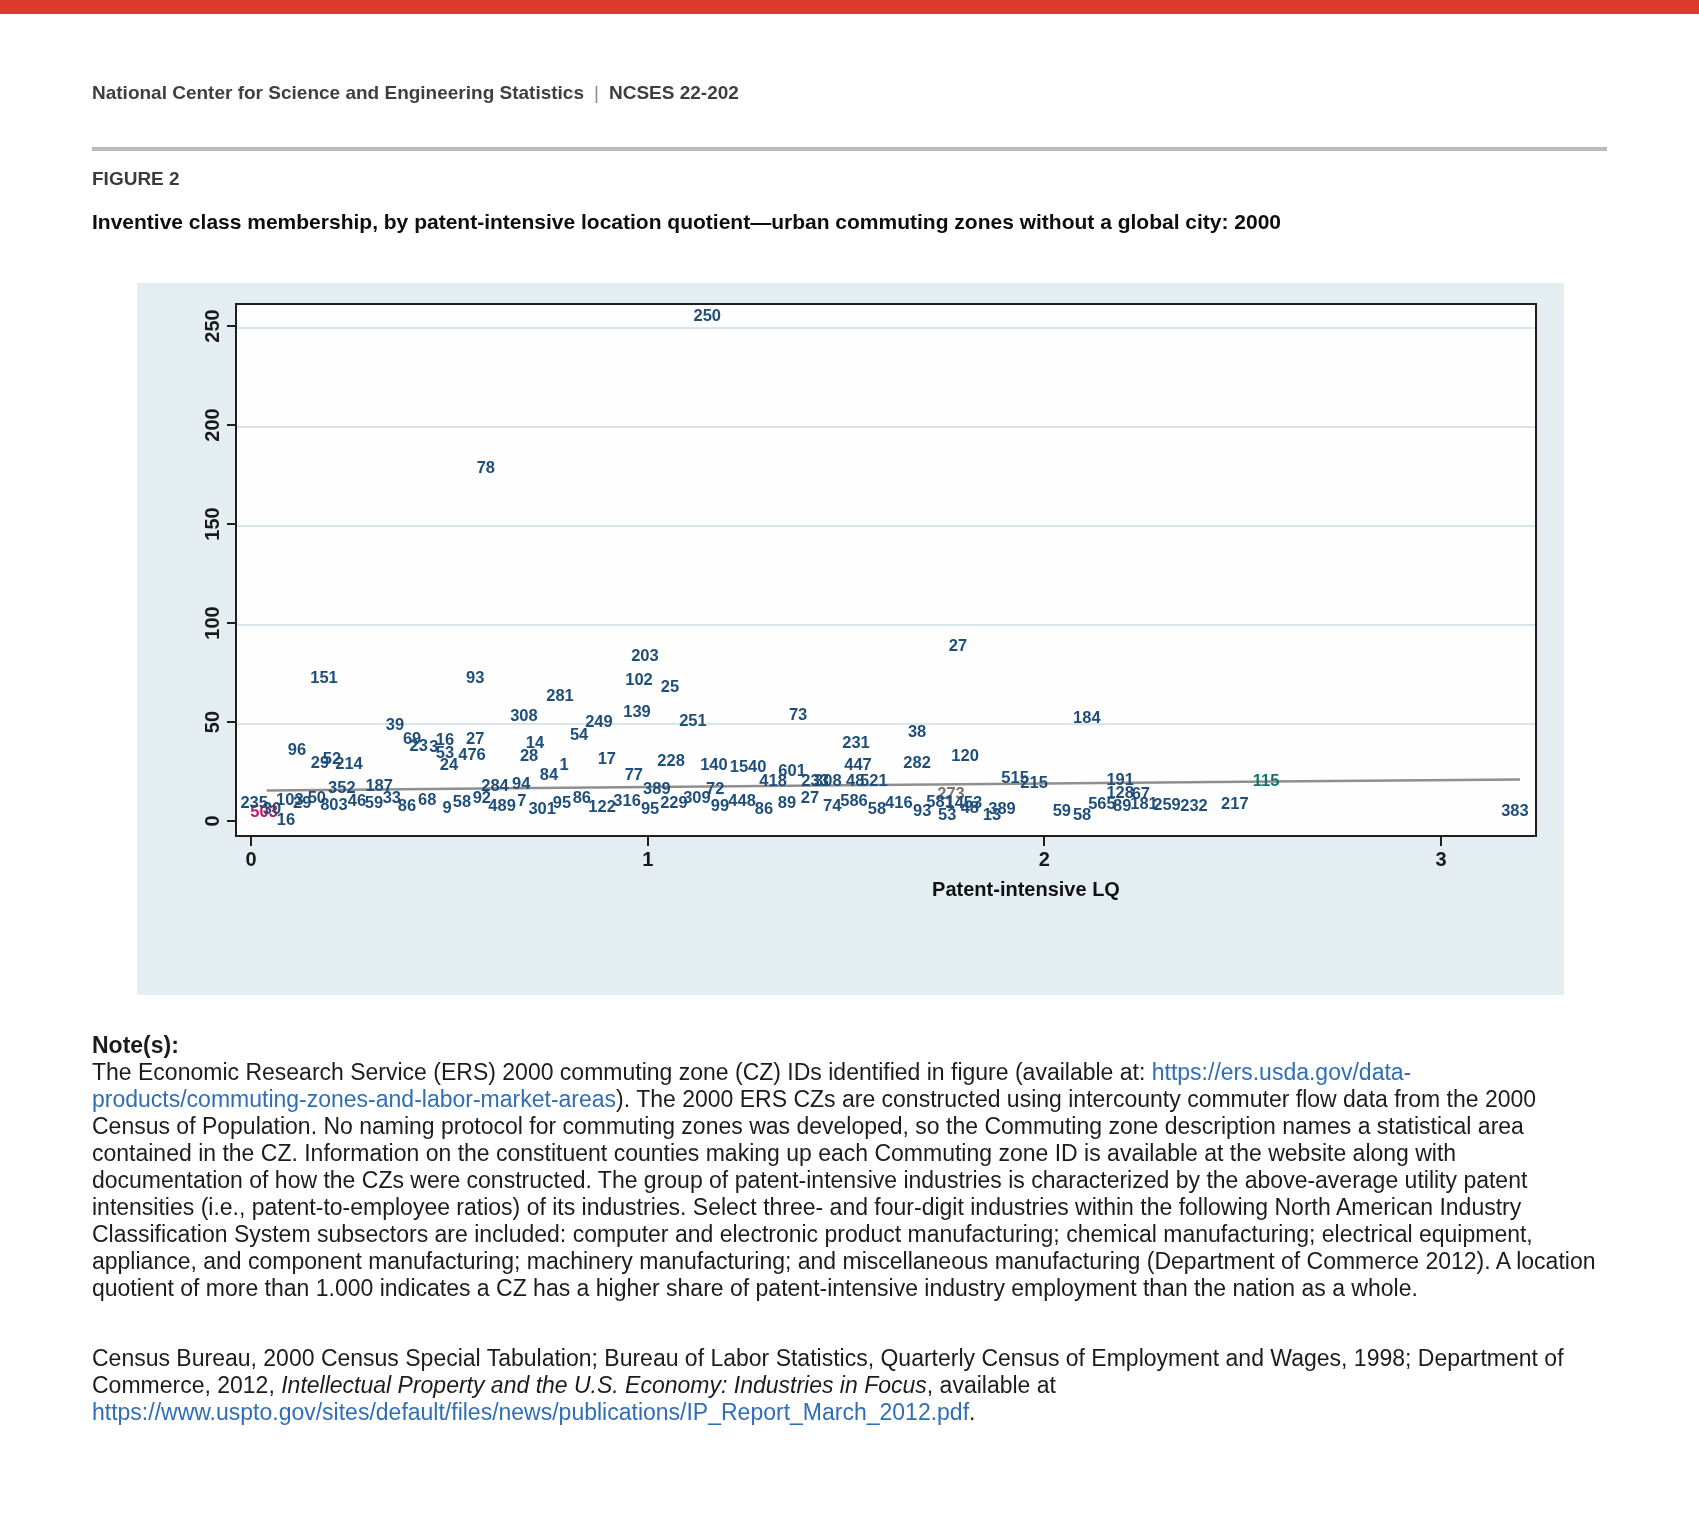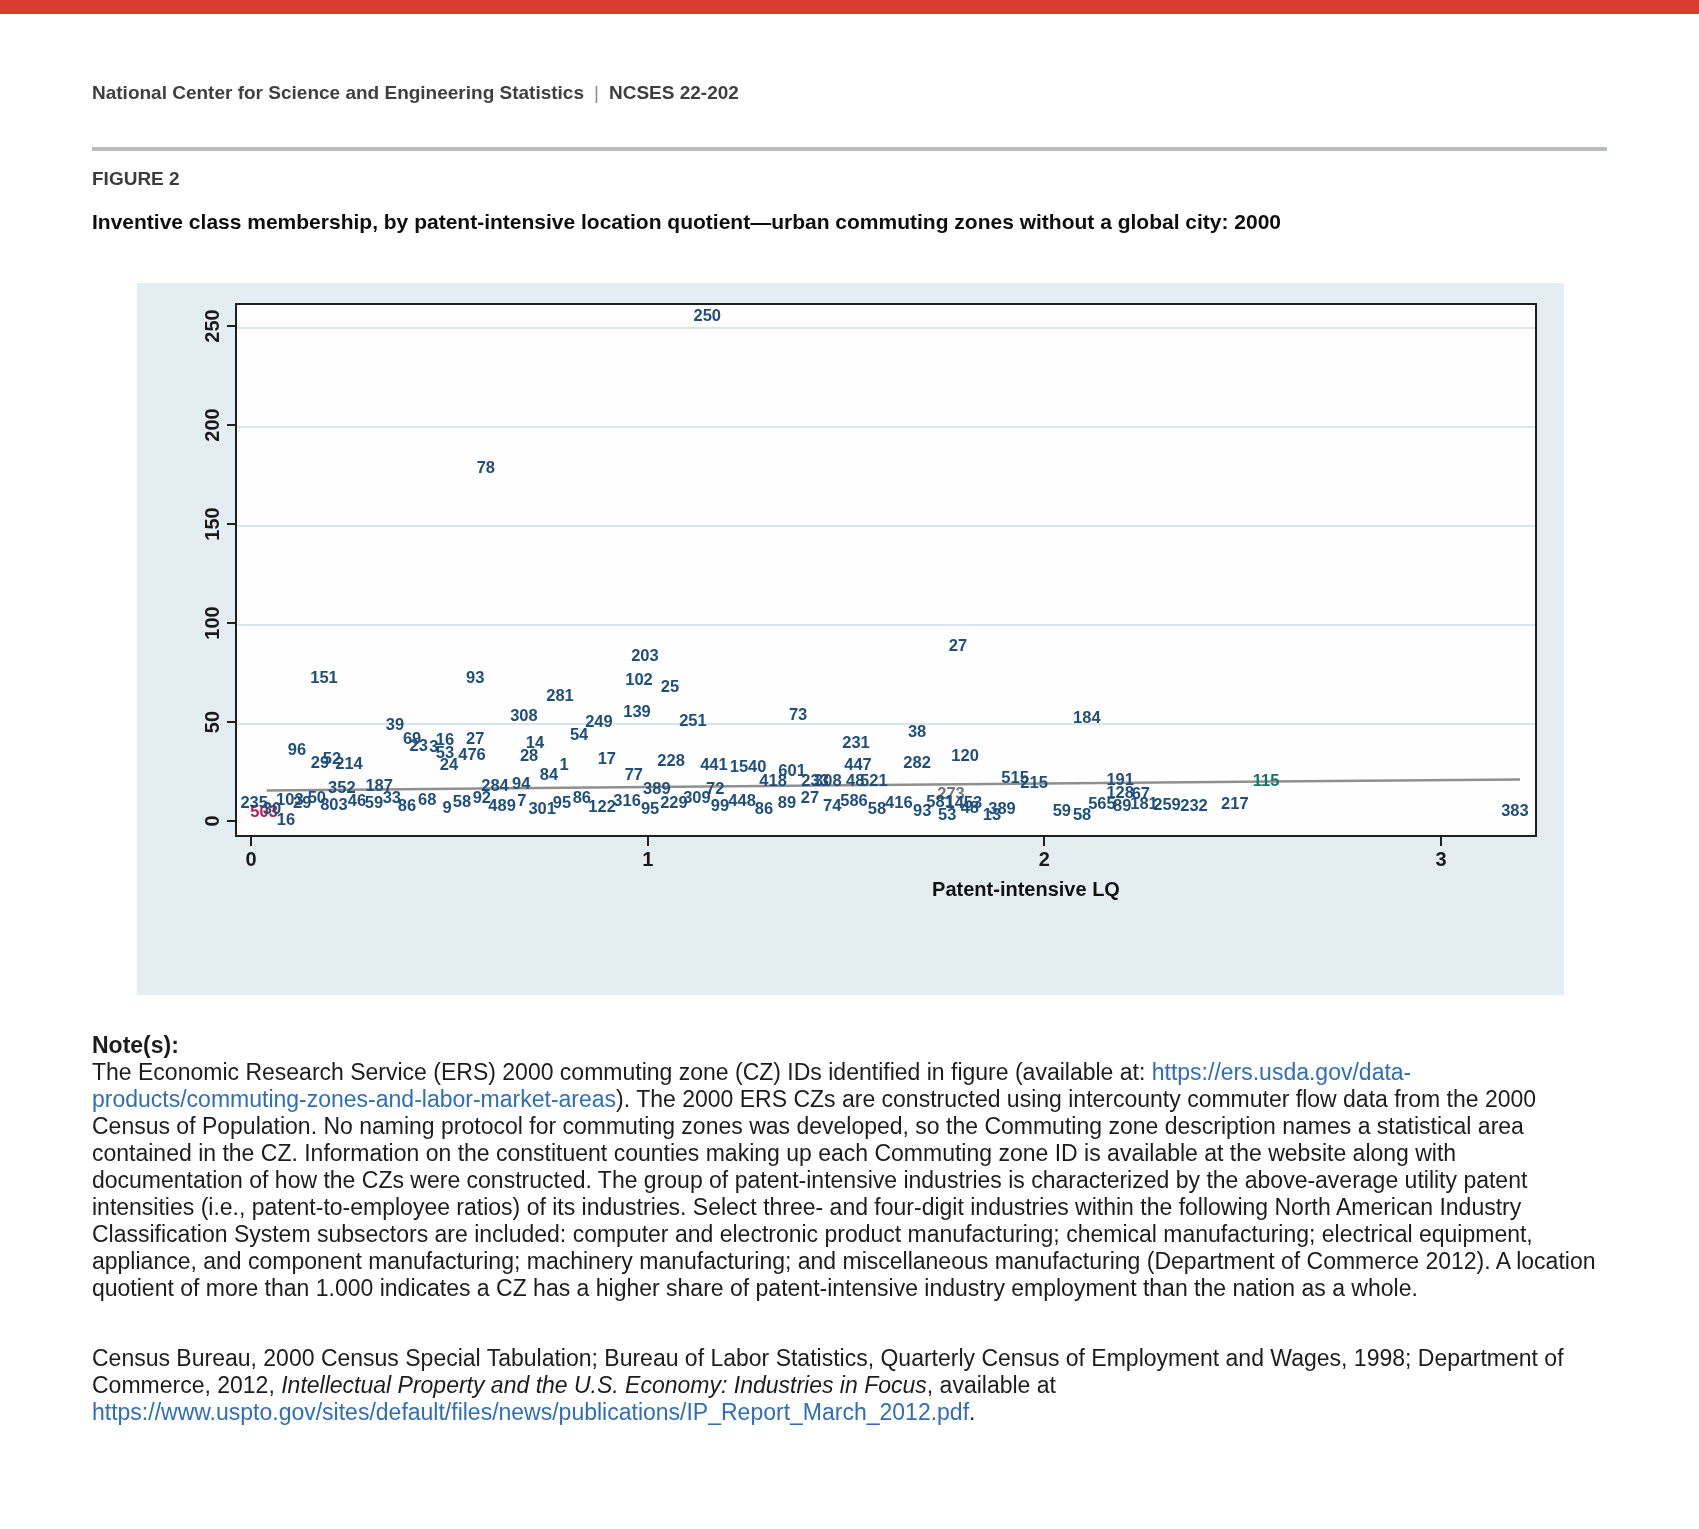--- a/index.html
+++ b/index.html
@@ -100,21 +100,21 @@
           <span class="pt" style="left: 728.081px; top: 450.049px; color: rgb(31, 78, 121);">120</span>
           <span class="pt" style="left: 94.9325px; top: 453.019px; color: rgb(31, 78, 121);">52</span>
           <span class="pt" style="left: 369.852px; top: 453.019px; color: rgb(31, 78, 121);">17</span>
           <span class="pt" style="left: 434.119px; top: 454.999px; color: rgb(31, 78, 121);">228</span>
           <span class="pt" style="left: 83.0313px; top: 456.979px; color: rgb(31, 78, 121);">29</span>
           <span class="pt" style="left: 111.991px; top: 457.969px; color: rgb(31, 78, 121);">214</span>
           <span class="pt" style="left: 327.007px; top: 458.959px; color: rgb(31, 78, 121);">1</span>
           <span class="pt" style="left: 211.962px; top: 458.959px; color: rgb(31, 78, 121);">24</span>
           <span class="pt" style="left: 620.969px; top: 458.959px; color: rgb(31, 78, 121);">447</span>
           <span class="pt" style="left: 680.079px; top: 456.979px; color: rgb(31, 78, 121);">282</span>
-          <span class="pt" style="left: 476.964px; top: 458.959px; color: rgb(31, 78, 121);">441</span>
+          <span class="pt" style="left: 476.964px; top: 458.959px; color: rgb(31, 78, 121);">140</span>
           <span class="pt" style="left: 511.081px; top: 460.939px; color: rgb(31, 78, 121);">1540</span>
           <span class="pt" style="left: 555.115px; top: 464.899px; color: rgb(31, 78, 121);">601</span>
           <span class="pt" style="left: 311.933px; top: 469.057px; color: rgb(31, 78, 121); text-align: center;">84</span>
           <span class="pt" style="left: 396.828px; top: 469.057px; color: rgb(31, 78, 121);">77</span>
           <span class="pt" style="left: 536.073px; top: 474.997px; color: rgb(31, 78, 121);">418</span>
           <span class="pt" style="left: 578.124px; top: 474.997px; color: rgb(31, 78, 121);">233</span>
           <span class="pt" style="left: 590.819px; top: 474.997px; color: rgb(31, 78, 121);">308</span>
           <span class="pt" style="left: 618.192px; top: 474.997px; color: rgb(31, 78, 121);">48</span>
           <span class="pt" style="left: 636.837px; top: 474.997px; color: rgb(31, 78, 121);">521</span>
           <span class="pt" style="left: 778.066px; top: 472.027px; color: rgb(31, 78, 121);">515</span>

